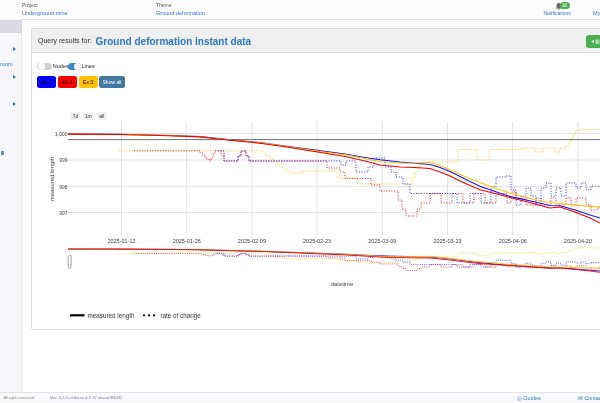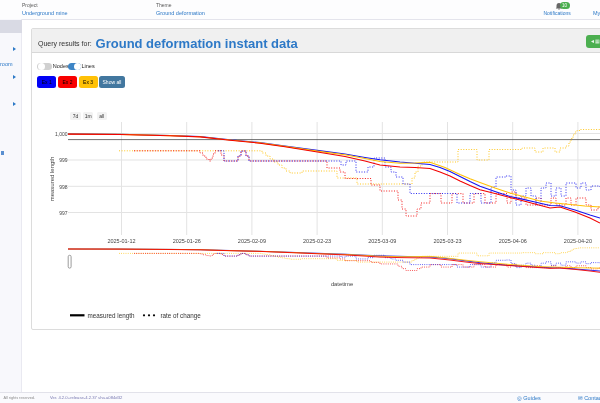--- a/index.html
+++ b/index.html
@@ -23,21 +23,21 @@
 <div class="abs" style="left:0;top:19px;width:20.5px;height:373px;background:#f8f8fc;border-right:1px solid #e9e9f1"></div>
 <div class="abs" style="left:0;top:19.5px;width:21.5px;height:13px;background:#d9dae4"></div>
 <div class="abs" style="left:12.5px;top:47.2px;width:0;height:0;border-left:3.6px solid #2d79c7;border-top:2.6px solid transparent;border-bottom:2.6px solid transparent"></div>
 <div class="abs" style="left:12.5px;top:75.2px;width:0;height:0;border-left:3.6px solid #2d79c7;border-top:2.6px solid transparent;border-bottom:2.6px solid transparent"></div>
 <div class="abs" style="left:12.5px;top:101.7px;width:0;height:0;border-left:3.6px solid #2d79c7;border-top:2.6px solid transparent;border-bottom:2.6px solid transparent"></div>
 <div class="abs lnk" style="left:0px;top:60.8px;font-size:5.5px">room</div>
 <div class="abs" style="left:0.5px;top:151px;width:3px;height:4px;background:#5a8fd0"></div>
 
 <div class="abs" style="left:30.5px;top:28px;width:572px;height:299.5px;border:1px solid #dcdcdc;border-radius:2px;background:#fff"></div>
 <div class="abs" style="left:31.5px;top:29px;width:570px;height:23px;background:#f0f0f0;border-bottom:1px solid #d8d8d8"></div>
-<div class="abs" style="left:38px;top:35.5px;font-size:7px;color:#333">Query results for:&nbsp; <a class="lnk" style="font-weight:bold;text-decoration:none;font-size:13px;vertical-align:-2.2px">Ground deformation instant data</a></div>
+<div class="abs" style="left:38px;top:35.5px;font-size:7px;color:#333">Query results for:&nbsp; <a class="lnk" style="font-weight:bold;text-decoration:none;font-size:10px;vertical-align:-2.2px">Ground deformation instant data</a></div>
 <div class="abs" style="left:586px;top:34.5px;width:20px;height:13.5px;background:#4caf50;border-radius:3px;color:#eaf5ea;font-size:5px;line-height:13.5px;padding-left:4px">◄▦</div>
 
 <div class="abs" style="left:37.2px;top:62.7px;width:15px;height:7.6px;background:#d0d0d0;border-radius:3.8px"></div>
 <div class="abs" style="left:37.5px;top:63px;width:7px;height:7px;background:#fff;border-radius:50%"></div>
 <div class="abs" style="left:52.8px;top:63.2px;font-size:5.5px;color:#222">Nodes</div>
 <div class="abs" style="left:67.6px;top:62.7px;width:13.7px;height:7.6px;background:#3d85c6;border-radius:3.8px"></div>
 <div class="abs" style="left:73.8px;top:63px;width:7px;height:7px;background:#fff;border-radius:50%"></div>
 <div class="abs" style="left:81.5px;top:63.2px;font-size:5.5px;color:#222">Lines</div>
 
 <div class="abs" style="left:37.2px;top:75.8px;width:19.2px;height:12.2px;background:#0202f5;border-radius:2.5px;color:#000;font-size:5px;text-align:center;line-height:12.2px">Ex 1</div>

